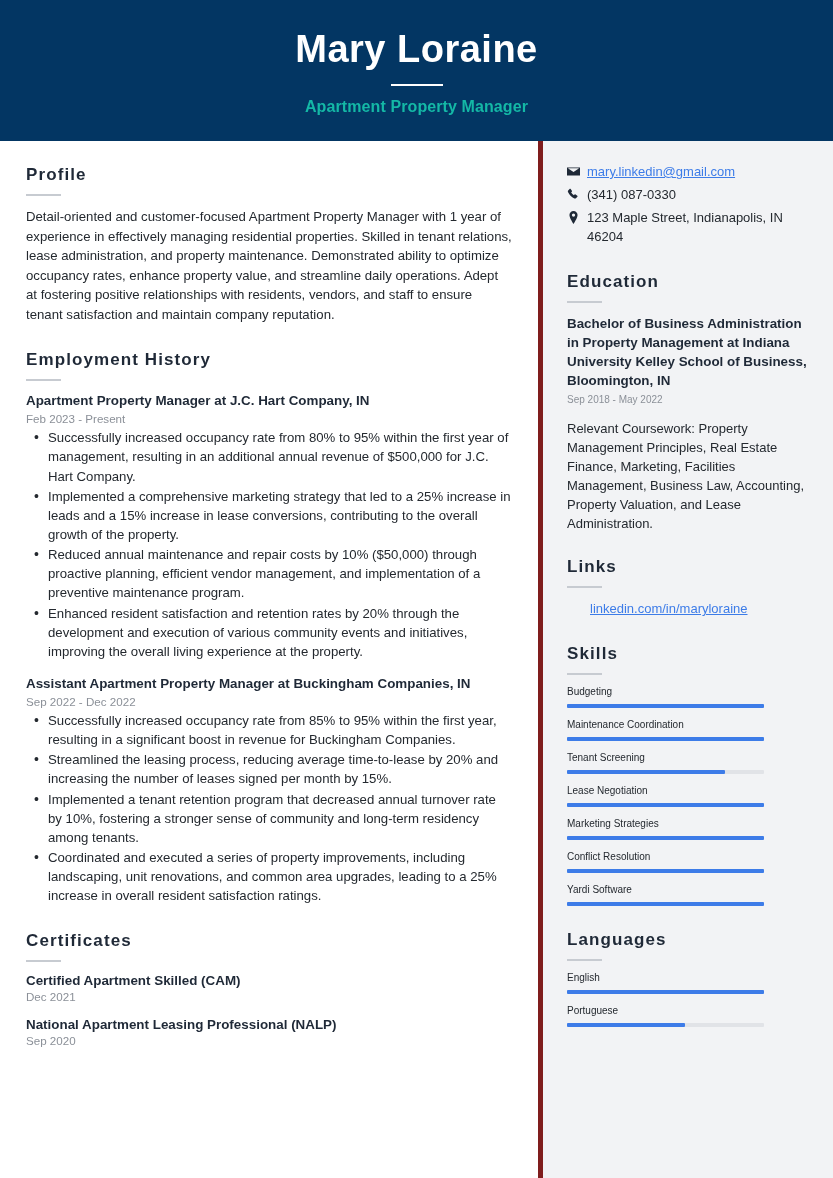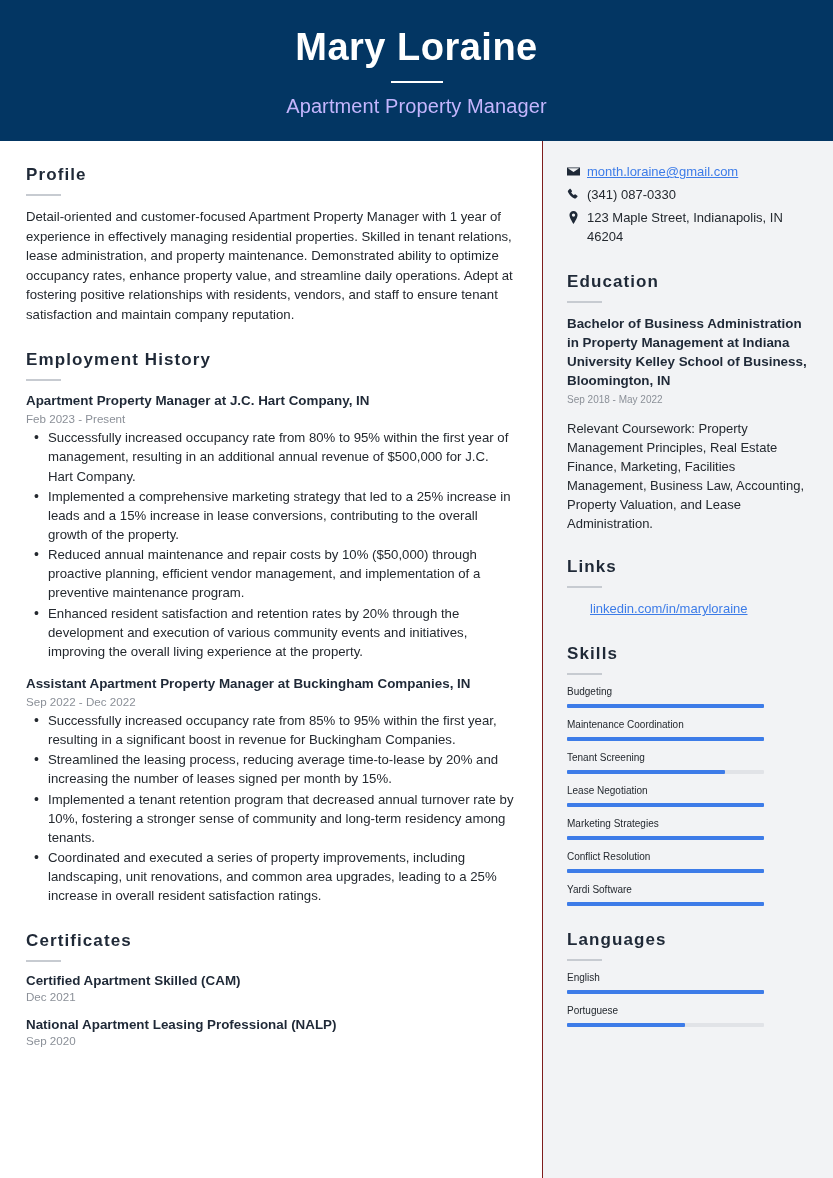--- a/index.html
+++ b/index.html
@@ -36,37 +36,37 @@
     letter-spacing: 0.5px;
     line-height: 1.1;
   }
   .header-rule {
     width: 52px;
     height: 2px;
     background: #ffffff;
     margin: 13px 0 12px 0;
   }
   .header-title {
-    color: #c4b5fd;
-    font-size: 20px;
-    font-weight: normal;
+    color: #14b8a6;
+    font-size: 16px;
+    font-weight: bold;
     letter-spacing: 0.1px;
   }
 
   
   .body {
     display: flex;
     align-items: stretch;
     height: 1037px;
   }
   .main-col {
     width: 543px;
     background: #ffffff;
     padding: 24px 26px 0 26px;
-    border-right: 1px solid #7f1d1d;
+    border-right: 5px solid #7f1d1d;
   }
   .side-col {
     width: 290px;
     background: #f2f3f5;
     padding: 22px 24px 0 24px;
   }
 
   
   .sec-title {
     font-size: 17px;
@@ -279,21 +279,21 @@
 
       <div class="contact-list">
 
         <div class="contact-row">
           <span class="contact-icon">
             <svg width="13" height="13" viewBox="0 0 16 16">
                 <path d="M0 3h16v10H0V3zm1.5 1.2L8 8.6l6.5-4.4V4H1.5v.2z"></path>
               </svg>
           </span>
           <span class="contact-text">
-            <a class="link" href="#">month.loraine@gmail.com</a>
+            <a class="link" href="#">mary.linkedin@gmail.com</a>
           </span>
         </div>
 
         <div class="contact-row">
           <span class="contact-icon">
             <svg width="13" height="13" viewBox="0 0 16 16">
                 <path d="M3.2 1.2 1.4 3c-.5.5-.5 1.2-.2 1.9 1.7 3.8 4.1 6.2 7.9 7.9.7.3 1.4.3 1.9-.2l1.8-1.8c.4-.4.3-1-.1-1.3l-2.2-1.5c-.4-.3-.9-.2-1.2.1l-.8.8C7.3 8.1 6 6.8 5.1 5.5l.8-.8c.3-.3.4-.8.1-1.2L4.5 1.3c-.3-.4-.9-.5-1.3-.1z"></path>
               </svg>
           </span>
           <span class="contact-text">(341) 087-0330</span>

